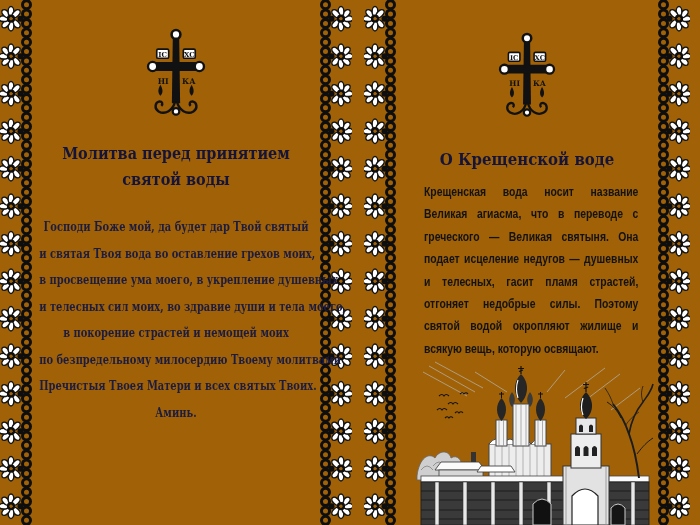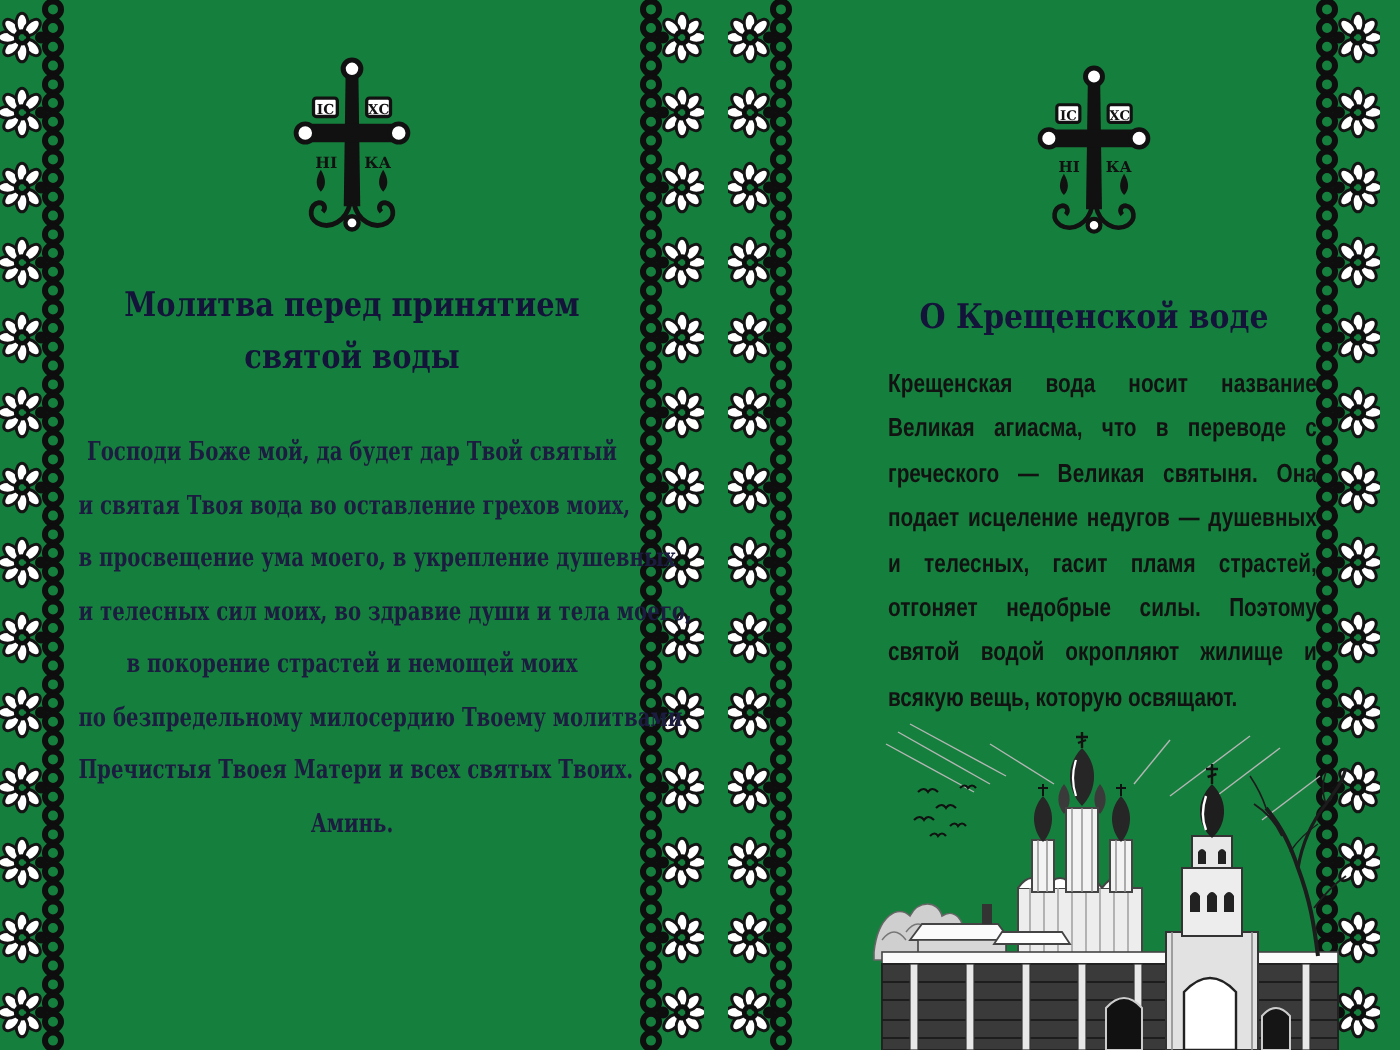--- a/index.html
+++ b/index.html
@@ -1,22 +1,22 @@
 <!DOCTYPE html>
 <html><head>
 <meta charset="utf-8">
 <style>
   html,body{margin:0;padding:0;background:#ffffff;}
-  .canvas{position:relative;width:700px;height:525px;background:#15803d;overflow:hidden;
+  .canvas{position:relative;width:700px;height:525px;background:#a16207;overflow:hidden;
           font-family:"DejaVu Serif",serif;}
   .lace{position:absolute;top:0;width:34px;height:525px;}
   .flip{transform:scaleX(-1);}
   .page{position:absolute;top:0;height:525px;}
   .page-left{left:34px;width:284px;}
-  .page-right{left:418px;width:258px;}
+  .page-right{left:398px;width:258px;}
   .cross{position:absolute;left:50%;transform:translateX(-50%);}
   .title{position:absolute;left:0;right:0;text-align:center;
          font-weight:bold;font-size:17px;line-height:26px;color:#14143a;}
   .title-left{top:140px;transform:scaleX(0.85);}
   .title-right{top:146px;transform:scaleX(0.88);}
   .prayer{position:absolute;top:214px;left:-38px;width:360px;text-align:center;
           font-size:13px;font-weight:bold;line-height:26.5px;color:#1c1c40;
           transform:scaleX(0.76);}
   .prayer-line{white-space:nowrap;}
   .article{position:absolute;top:181px;left:26px;width:268px;

